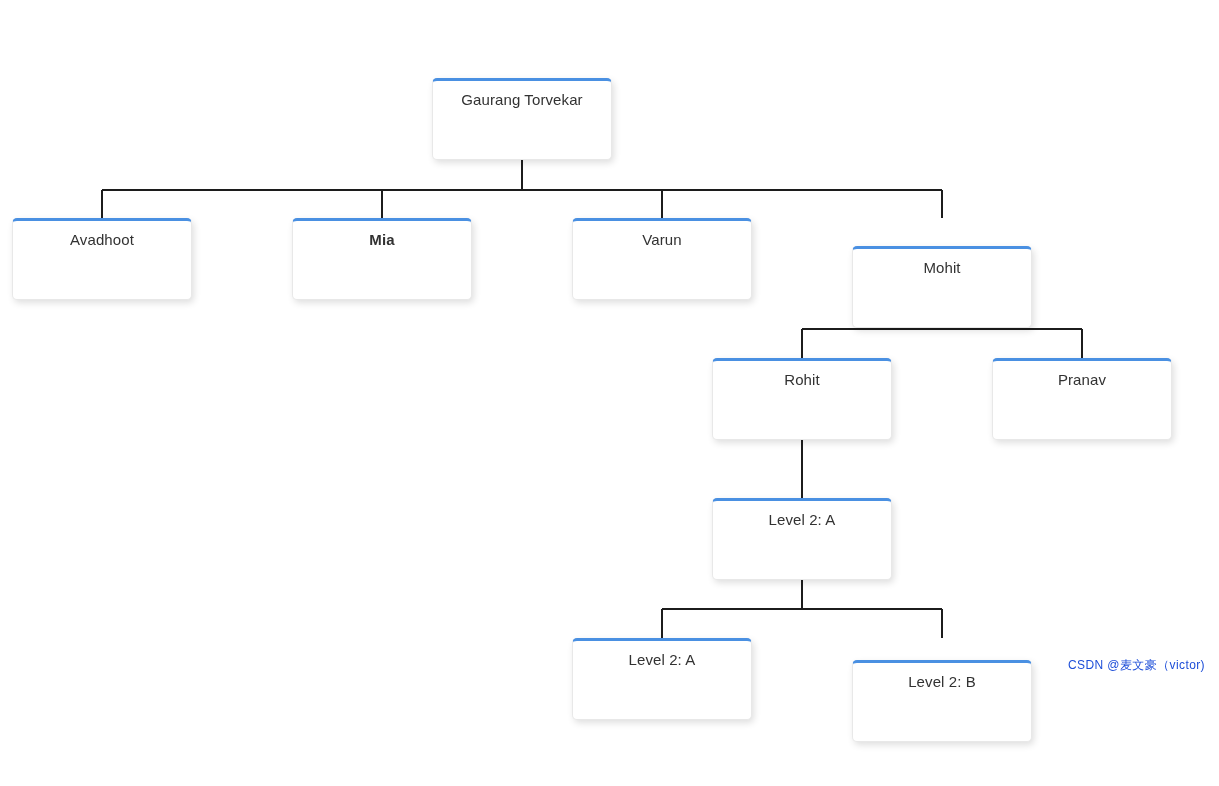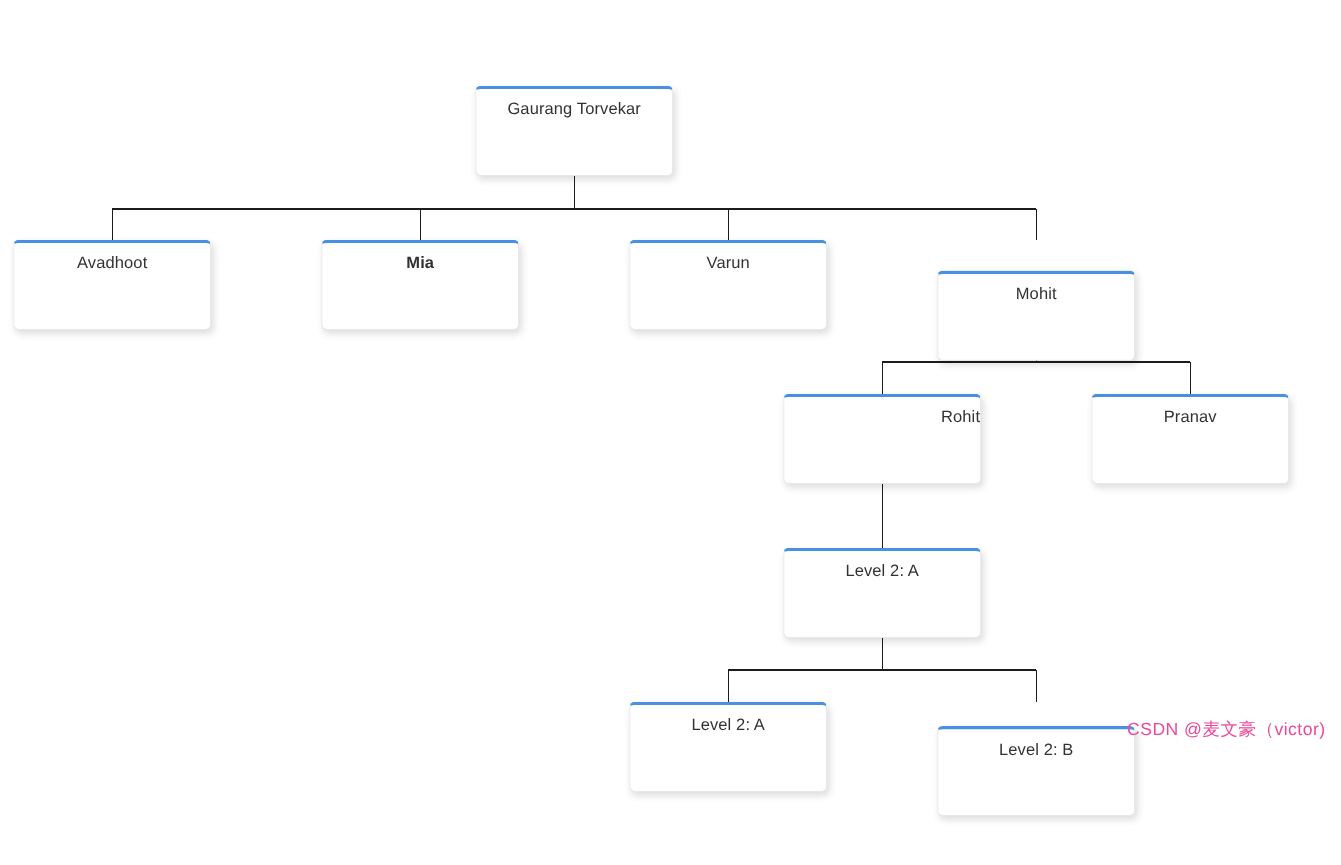--- a/index.html
+++ b/index.html
@@ -61,22 +61,22 @@
     color: #323232;
     letter-spacing: 0.1px;
     white-space: nowrap;
   }
 
   
   #watermark {
     position: absolute;
     right: 14px;
     bottom: 16px;
-    font-size: 16px;
-    color: #ec4899;
+    font-size: 12px;
+    color: #1d4ed8;
     letter-spacing: 0.4px;
     white-space: nowrap;
     z-index: 3;
   }
 </style>
 </head>
 <body>
 
 <div id="chart-canvas">
 
@@ -107,21 +107,21 @@
       </div>
       <div class="node" style="left: 292px; top: 212px; font-weight: bold;">
         <span class="node-label">Mia</span>
       </div>
       <div class="node" style="left: 572px; top: 212px;">
         <span class="node-label">Varun</span>
       </div>
       <div class="node" style="left: 852px; top: 212px; margin-top: 28px;">
         <span class="node-label">Mohit</span>
       </div>
-      <div class="node" style="left: 712px; top: 352px; text-align: right;">
+      <div class="node" style="left: 712px; top: 352px;">
         <span class="node-label">Rohit</span>
       </div>
       <div class="node" style="left: 992px; top: 352px;">
         <span class="node-label">Pranav</span>
       </div>
       <div class="node" style="left: 712px; top: 492px;">
         <span class="node-label">Level 2: A</span>
       </div>
       <div class="node" style="left: 572px; top: 632px;">
         <span class="node-label">Level 2: A</span>

